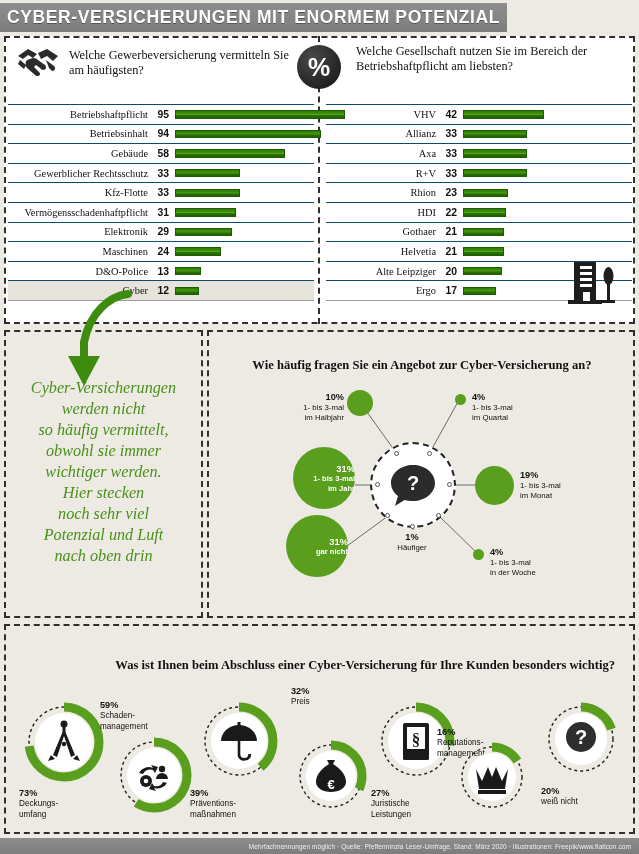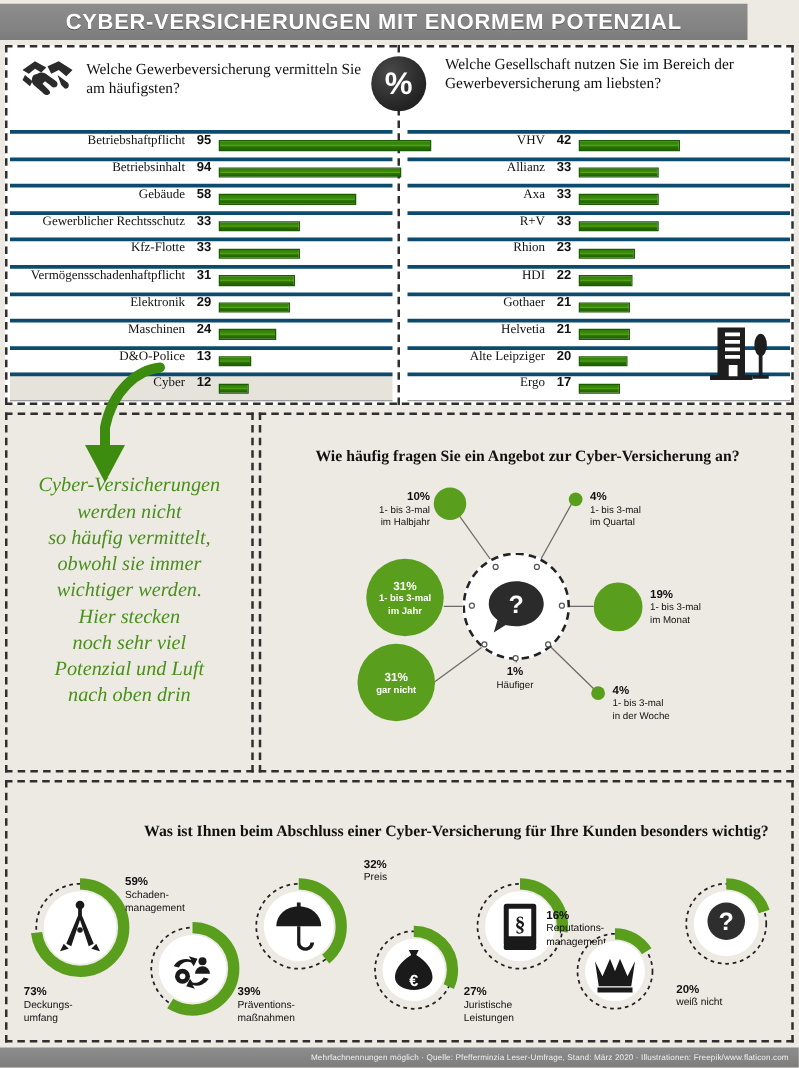--- a/index.html
+++ b/index.html
@@ -7,21 +7,21 @@
     width:639px;height:854px;
     background:#ece9e2;
     font-family:"Liberation Sans",sans-serif;
     overflow:hidden;
     position:relative;
   }
   .page{position:relative;width:639px;height:854px;background:#edeae3;}
 
   
   .titlebar{
-    position:absolute;left:0;top:3px;width:598px;height:29px;
+    position:absolute;left:0;top:3px;width:507px;height:29px;
     background:linear-gradient(#8d8d8d,#848484 60%,#7c7c7c);
     display:flex;align-items:center;justify-content:center;
   }
   .titlebar .title{
     color:#ffffff;font-weight:bold;font-size:17.5px;letter-spacing:.6px;
     font-family:"Liberation Sans",sans-serif;
     text-shadow:0 1px 0 rgba(0,0,0,.35);
   }
 
   
@@ -58,22 +58,22 @@
     display:flex;align-items:center;justify-content:center;
     color:#fff;font-weight:bold;font-size:25px;font-family:"Liberation Sans",sans-serif;
     z-index:5;
   }
 
   
   .chart{position:absolute;top:104px;}
   .chart-left{left:8px;width:306px;}
   .chart-right{left:326px;width:306px;}
   .row{
-    position:relative;height:18.6px;display:flex;align-items:flex-start;
-    border-top:3px solid #0c4a6e;
+    position:relative;height:18.6px;display:flex;align-items:center;
+    border-top:1px solid #0c4a6e;
   }
   .row:last-child{border-bottom:1px solid #9b9b9b;}
   .row.highlight{background:#e6e3db;}
   .row .lbl{
     font-family:"Liberation Serif",serif;
     font-size:10.4px;color:#111;text-align:right;
     white-space:nowrap;
   }
   .row .val{
     font-family:"Liberation Sans",sans-serif;
@@ -109,21 +109,21 @@
 
   
   .bubble-title{
     position:absolute;left:222px;top:358px;width:400px;text-align:center;
     font-family:"Liberation Serif",serif;font-weight:bold;font-size:12.6px;color:#111;
   }
   .bubble-stage{position:absolute;left:207px;top:330px;width:428px;height:288px;}
   .bubble{
     position:absolute;border-radius:50%;
     background:#5a9e1e;
-    display:flex;flex-direction:column;align-items:center;justify-content:center;
+    display:flex;flex-direction:column;align-items:flex-end;justify-content:center;
     color:#fff;font-family:"Liberation Sans",sans-serif;
     font-size:7.6px;line-height:9.2px;font-weight:bold;text-align:center;
     z-index:4;
   }
   .bubble .pct{font-size:9.4px;line-height:11px;}
   .hub{
     position:absolute;border-radius:50%;background:#ffffff;
     border:2px dashed #222;box-sizing:border-box;z-index:3;
     display:flex;align-items:center;justify-content:center;
   }
@@ -188,21 +188,21 @@
       </svg>
     </span>
     <span class="qtext">Welche Gewerbeversicherung vermitteln Sie am häufigsten?</span>
   </div>
 
   <div class="pct-badge">
     <span>%</span>
   </div>
 
   <div class="qhead qh-right">
-    <span class="qtext">Welche Gesellschaft nutzen Sie im Bereich der Gewerbeversicherung am liebsten?</span>
+    <span class="qtext">Welche Gesellschaft nutzen Sie im Bereich der Betriebshaftpflicht am liebsten?</span>
   </div>
 
   <div class="chart chart-left">
     <div class="row">
       <span class="lbl">Betriebshaftpflicht</span>
       <span class="val">95</span>
       <span class="barwrap">
           <span class="bar over" style="width:170px"></span>
         </span>
     </div>

